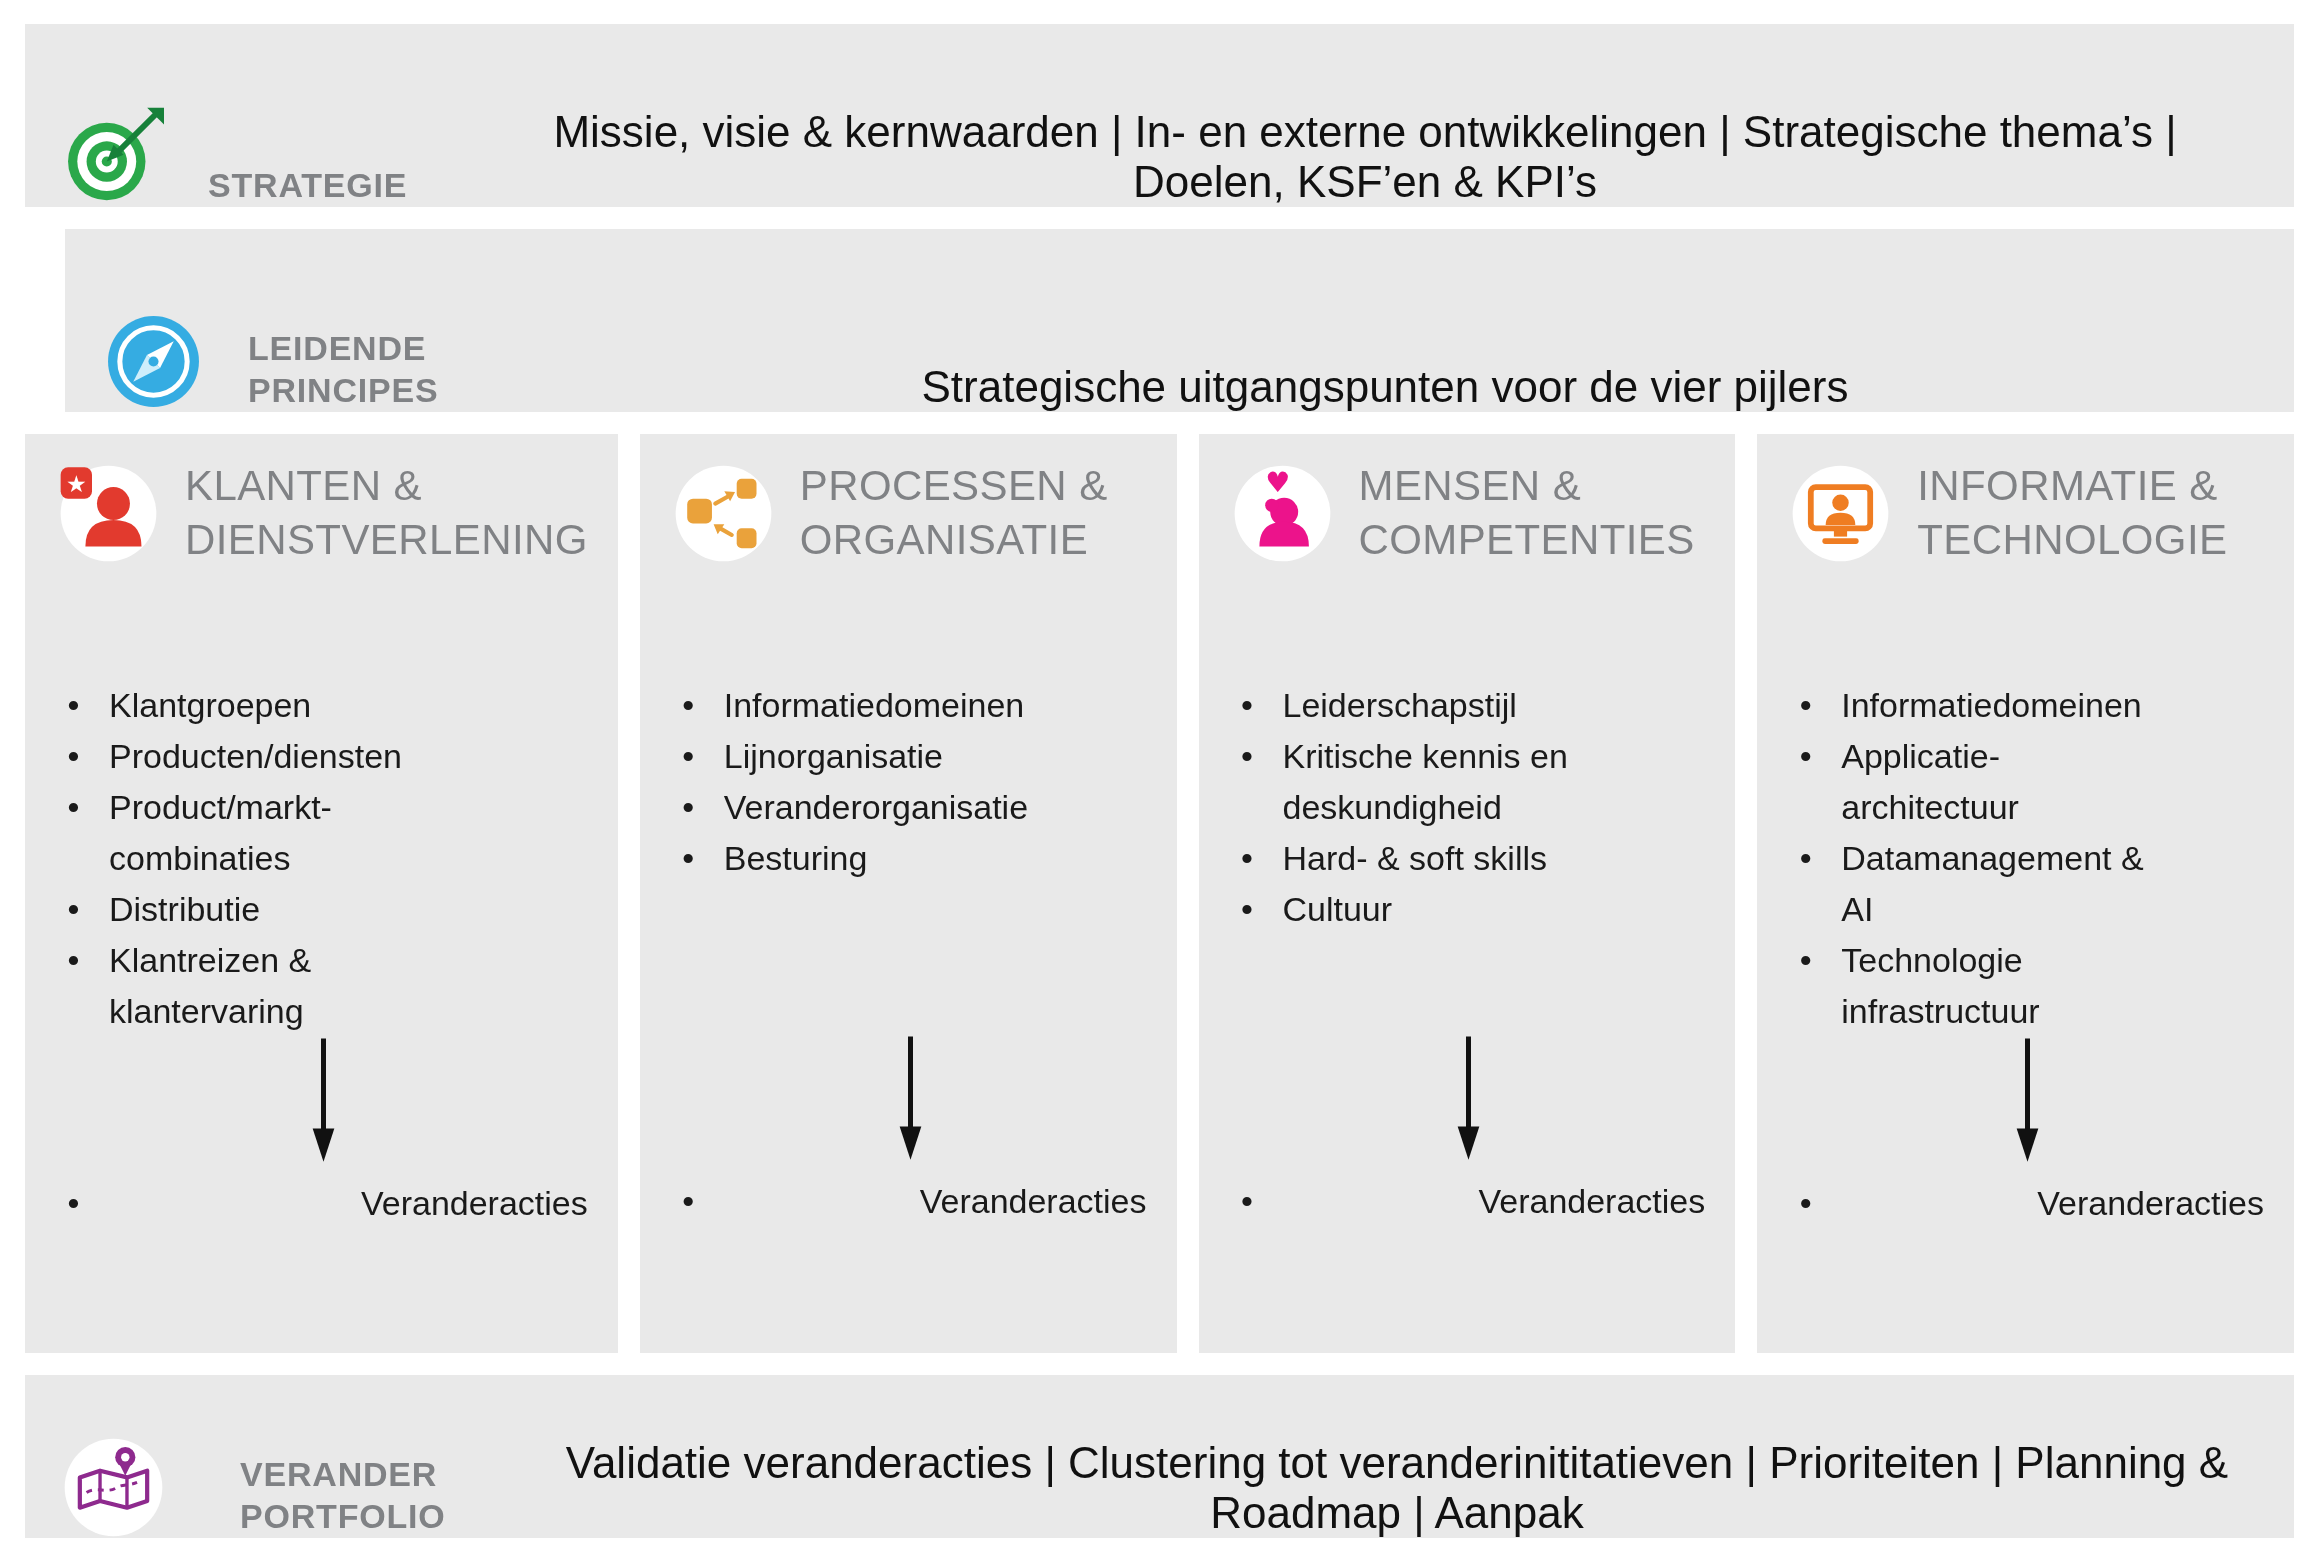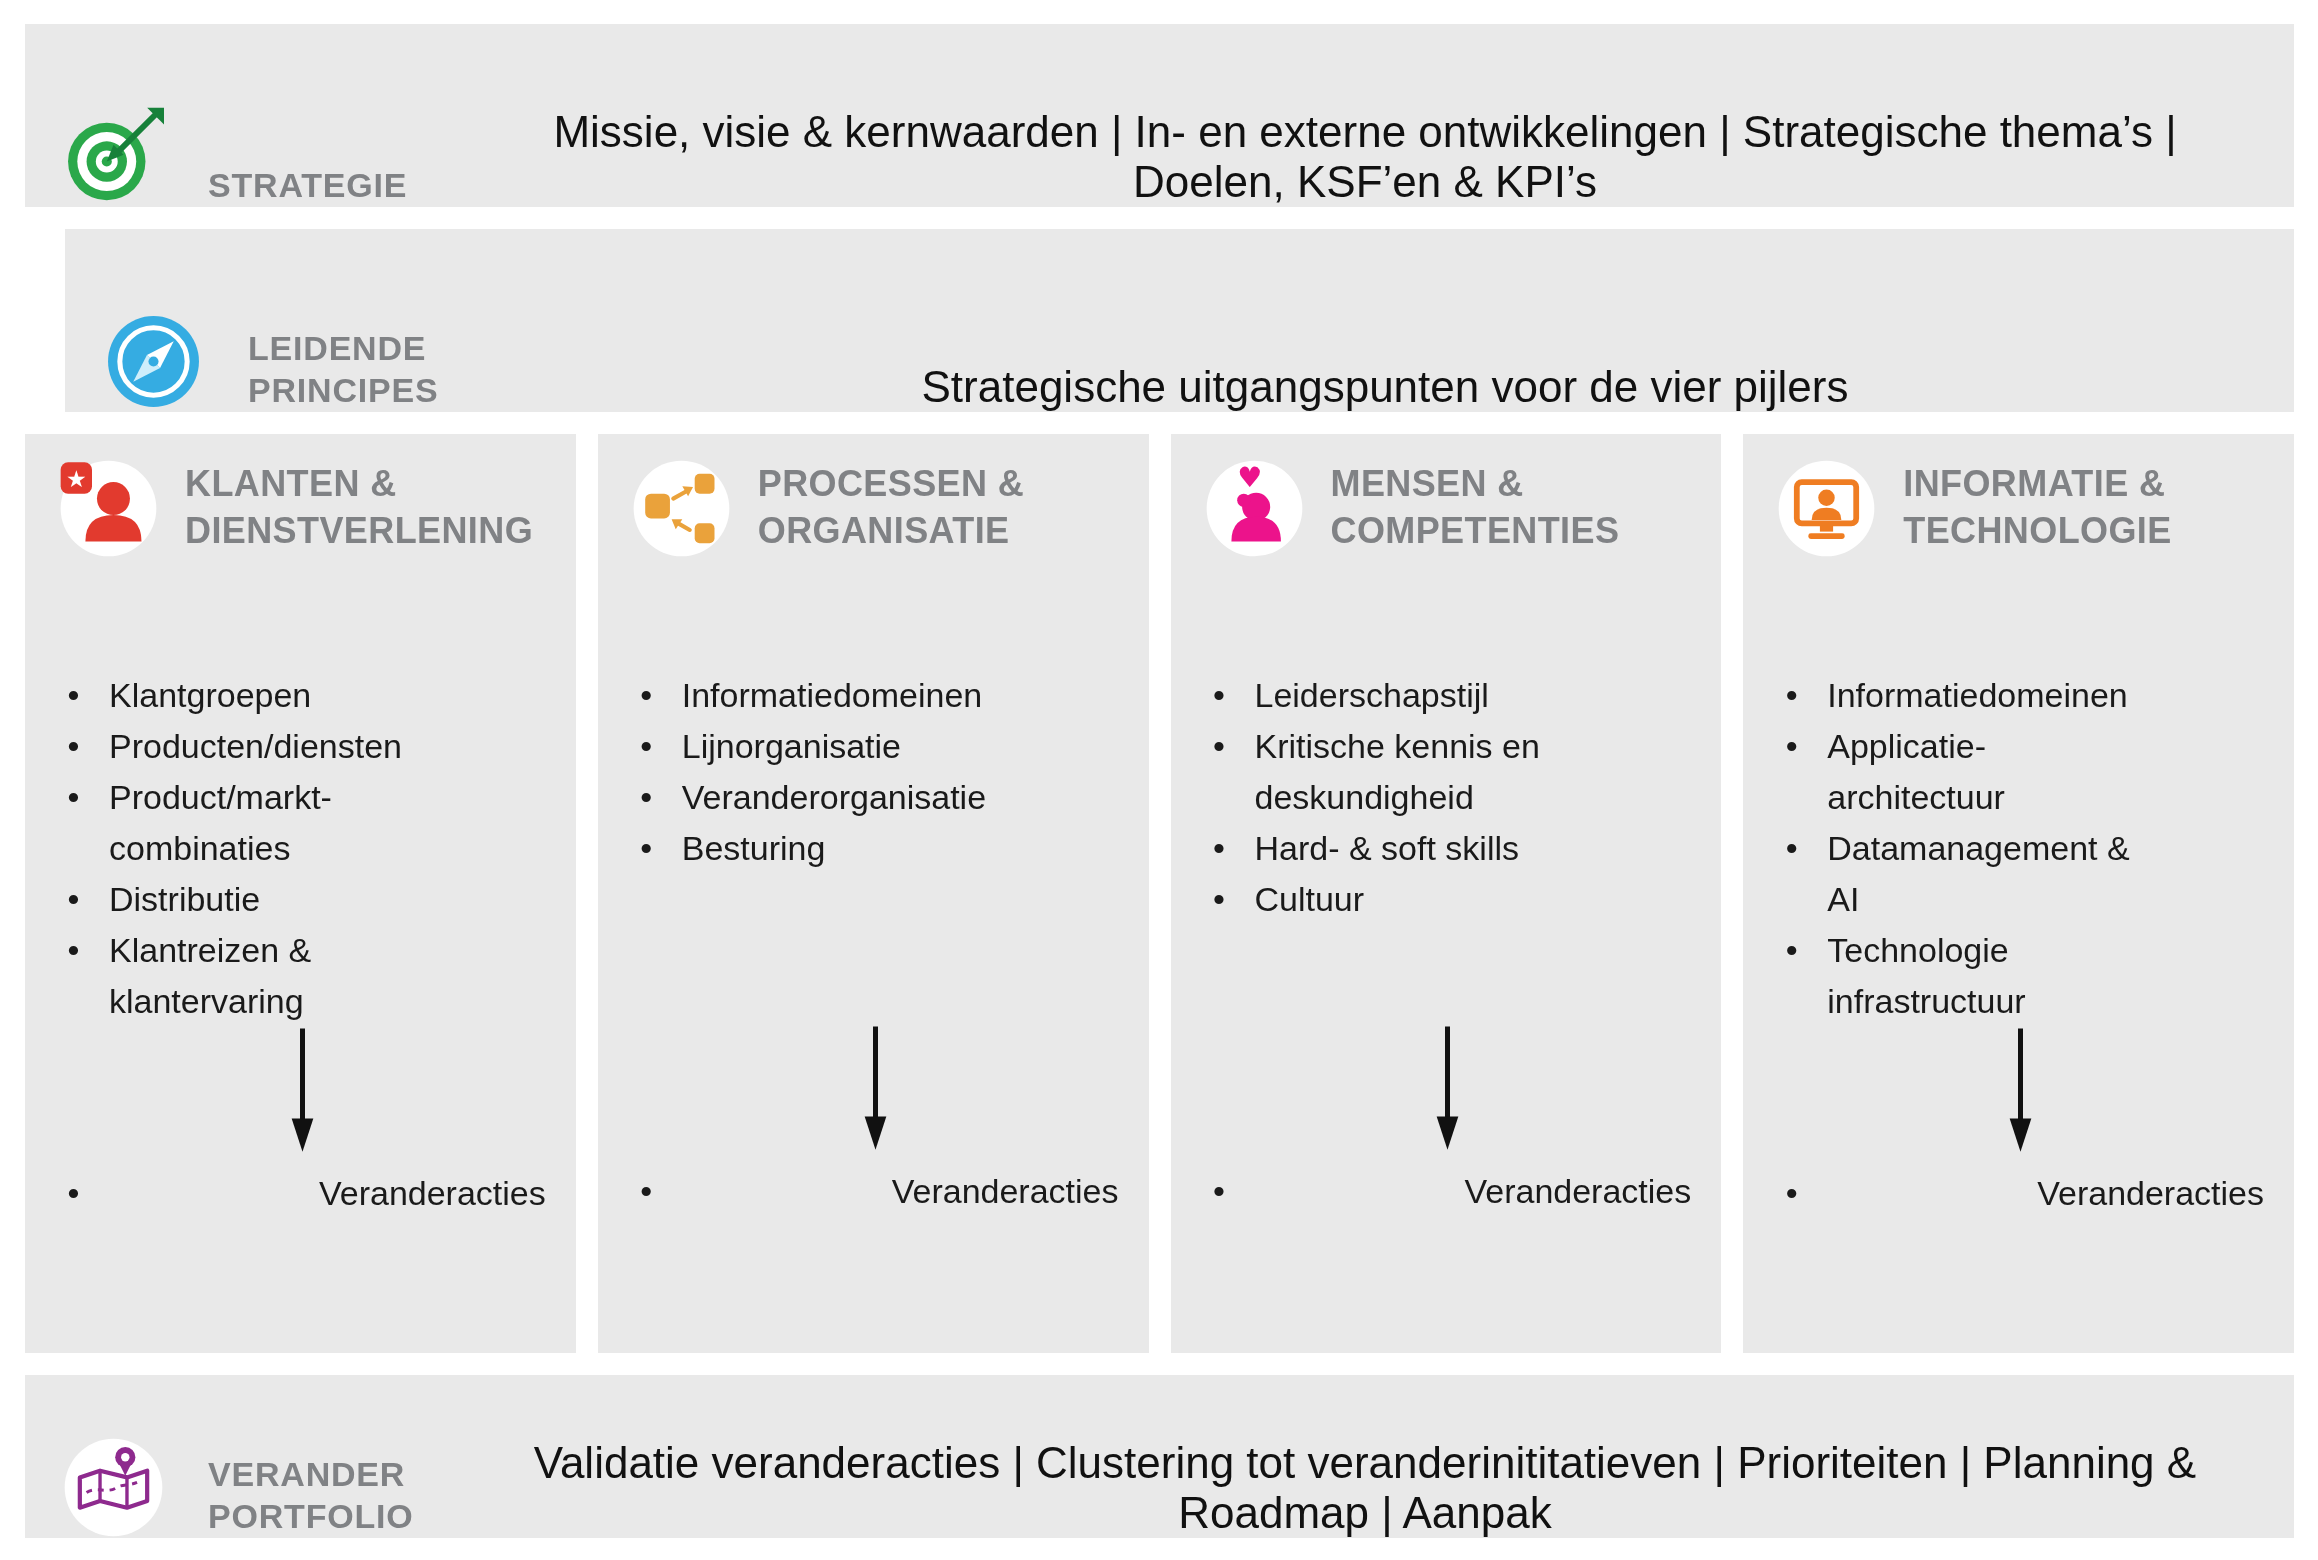--- a/index.html
+++ b/index.html
@@ -14,42 +14,42 @@
     padding:23.5px 25px;
     display:flex; flex-direction:column; gap:22px;
   }
   .band {
     background:var(--band-bg,#e9e9e9);
     display:flex; align-items:flex-end;
     padding:0 40px 0 38px;
   }
   .band-top { height:183px; }
   .band-mid { height:183px;margin-left:40px; }
-  .band-bottom { height:163px; flex:0 0 auto; }
+  .band-bottom { height:163px; flex:0 0 auto;gap:32px; }
   .band-icon { width:101px; height:101px; flex:0 0 auto; }
   .band-title {
     width:268px; margin-left:44px;
     font-size:34px; font-weight:bold; letter-spacing:0.8px;
     color:var(--heading,#808285);
     white-space:pre-line; line-height:1.25;
   }
   .band-text {
     flex:1; text-align:center;
     font-size:44px; color:#111;
   }
   .pillars { display:flex; gap:22px; height:919px; }
   .pillar {
     flex:1; background:var(--band-bg,#e9e9e9);
     padding:25px 30px 0 34px;
     display:flex; flex-direction:column;
   }
   .pillar-header { display:flex; align-items:center; gap:27px; }
   .pillar-icon { width:99px; height:99px; flex:0 0 auto; }
   .pillar-title {
-    font-size:36px; font-weight:bold; letter-spacing:0.4px;
+    font-size:42px; font-weight:normal; letter-spacing:0.4px;
     color:var(--heading,#808285);
     white-space:pre-line; line-height:1.3;
   }
   .pillar-list {
     margin-top:112px; min-height:355px;
     list-style:none;
     font-size:34px; line-height:1.5;
   }
   .pillar-list li, .pillar-action {
     position:relative; padding-left:50px;

